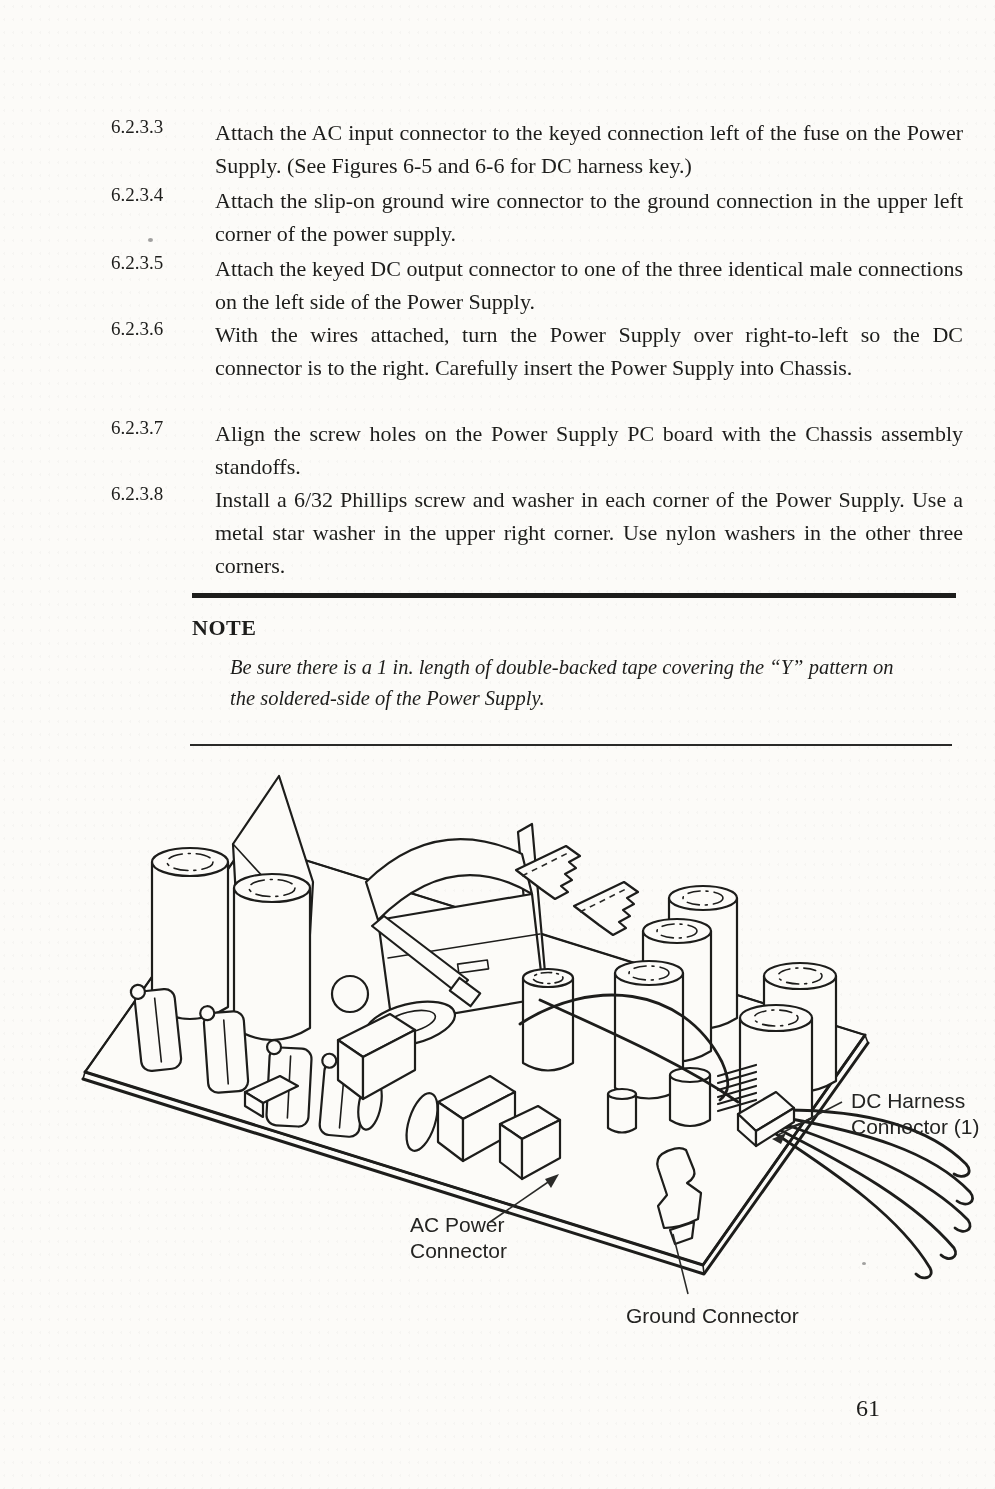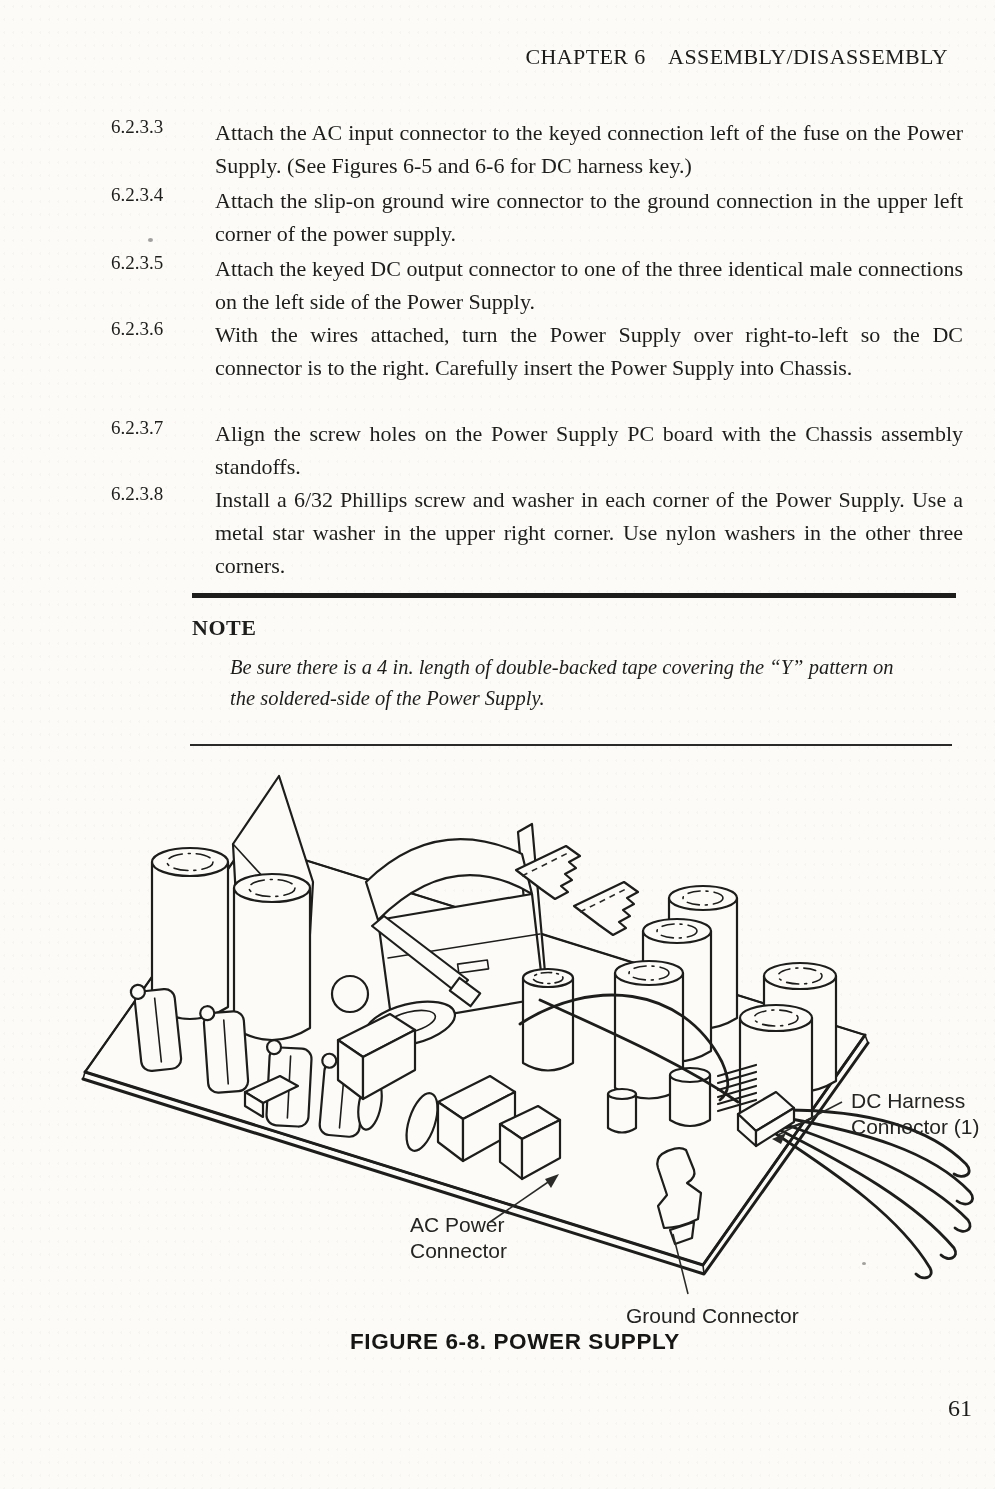--- a/index.html
+++ b/index.html
@@ -36,36 +36,35 @@
   .fig-label{
     position:absolute;
     font-family:"Liberation Sans","DejaVu Sans",sans-serif;
     font-size:21px;line-height:26px;color:#242422;
   }
   .fig-caption{
     position:absolute;left:350px;top:1329px;
     font-family:"Liberation Sans","DejaVu Sans",sans-serif;
     font-weight:bold;font-size:22.5px;letter-spacing:.6px;color:#161614;
   }
-  .page-num{position:absolute;left:948px;top:1395px;font-size:24px;}
+  .page-num{position:absolute;left:856px;top:1395px;font-size:24px;}
   .speck{position:absolute;background:#555;border-radius:50%;opacity:.55;}
   svg{position:absolute;left:70px;top:762px;}
   svg *{vector-effect:non-scaling-stroke;}
   .ln{fill:none;stroke:#1d1d1b;stroke-width:2.2;stroke-linecap:round;stroke-linejoin:round;}
   .fl{fill:#fcfbf8;stroke:#1d1d1b;stroke-width:2.2;stroke-linejoin:round;}
   .wire{fill:none;stroke:#1d1d1b;stroke-width:2.8;stroke-linecap:round;}
   .thin{stroke-width:1.6;}
   .ldr{fill:none;stroke:#2a2a28;stroke-width:1.6;}
 </style>
 </head>
 <body>
 
 <div class="page">
 
-  <div class="hdr">CHAPTER 6    ASSEMBLY/DISASSEMBLY</div>
 
   <div class="step" style="top:116px">
     <span class="num">6.2.3.3</span>
     <div class="txt">Attach the AC input connector to the keyed connection left of the fuse on the Power Supply. (See Figures 6-5 and 6-6 for DC harness key.)</div>
   </div>
   <div class="step" style="top:184px">
     <span class="num">6.2.3.4</span>
     <div class="txt">Attach the slip-on ground wire connector to the ground connection in the upper left corner of the power supply.</div>
   </div>
   <div class="step" style="top:252px">
@@ -80,21 +79,21 @@
     <span class="num">6.2.3.7</span>
     <div class="txt">Align the screw holes on the Power Supply PC board with the Chassis assembly standoffs.</div>
   </div>
   <div class="step" style="top:483px">
     <span class="num">6.2.3.8</span>
     <div class="txt">Install a 6/32 Phillips screw and washer in each corner of the Power Supply. Use a metal star washer in the upper right corner. Use nylon washers in the other three corners.</div>
   </div>
 
   <div class="rule-thick" style="top:593px"></div>
   <div class="note-title">NOTE</div>
-  <div class="note-body">Be sure there is a 4 in. length of double-backed tape covering the “Y” pattern on the soldered-side of the Power Supply.</div>
+  <div class="note-body">Be sure there is a 1 in. length of double-backed tape covering the “Y” pattern on the soldered-side of the Power Supply.</div>
   <div class="rule-thin" style="top:744px"></div>
 
   <div class="speck" style="left:148px;top:238px;width:5px;height:4px"></div>
   <div class="speck" style="left:862px;top:1262px;width:4px;height:3px"></div>
 
   <svg width="922" height="575" viewBox="0 0 922 575">
 
     <g>
       <polygon class="fl" points="15,310 177,80 795,273 633,503"></polygon>
       <path class="ln thin" d="M15,310 L177,80 L795,273"></path>
@@ -261,16 +260,15 @@
   <div class="fig-label" style="left:410px;top:1212px">
     <div>AC Power</div>
     <div>Connector</div>
   </div>
   <div class="fig-label" style="left:626px;top:1303px">Ground Connector</div>
   <div class="fig-label" style="left:851px;top:1088px">
     <div>DC Harness</div>
     <div>Connector (1)</div>
   </div>
 
-  <div class="fig-caption">FIGURE 6-8.  POWER SUPPLY</div>
 
   <div class="page-num">61</div>
 </div>
 
 </body></html>

